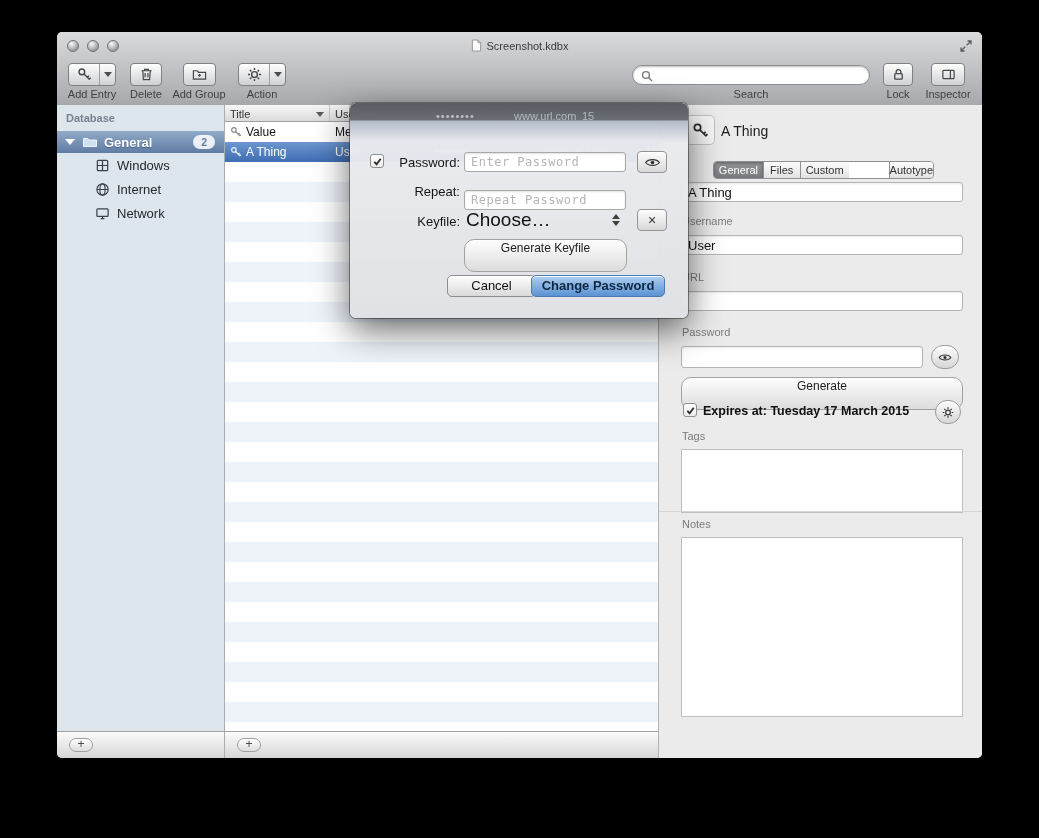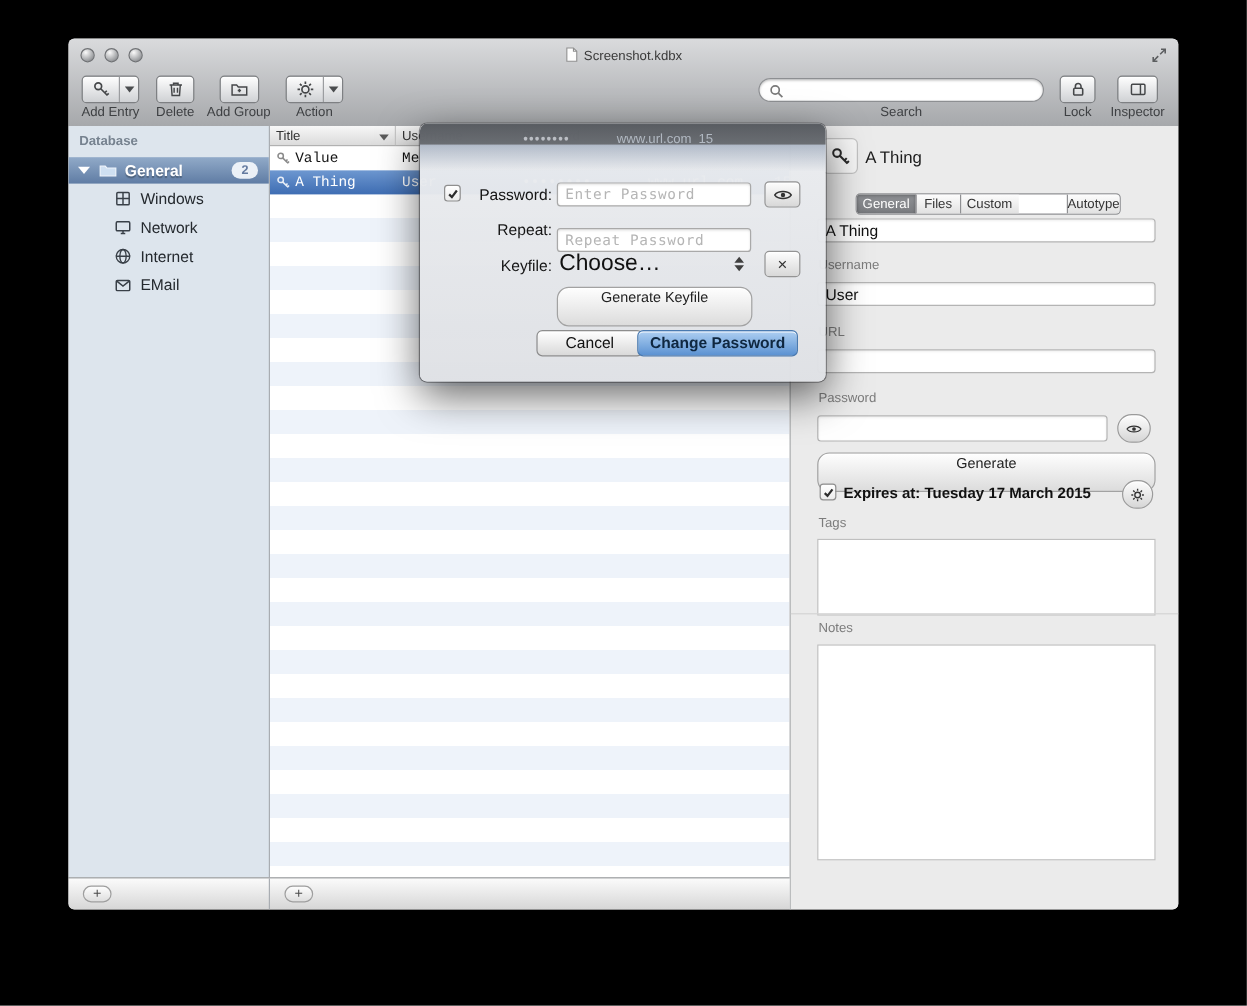--- a/index.html
+++ b/index.html
@@ -105,21 +105,21 @@
   }
   .hcol{box-sizing:border-box;border-right:1px solid #c6c6c6;padding:2px 5px 0 5px;display:flex;align-items:center;overflow:hidden;white-space:nowrap;}
   .sort-tri{margin-left:auto;width:0;height:0;border-left:4px solid transparent;border-right:4px solid transparent;border-top:5px solid #5a5a5a;}
   .c0{width:105px;} .c1{width:100px;} .c2{width:105px;} .c3{width:105px;} .c4{flex:1;border-right:none;}
   .list-rows{
     position:absolute;left:0;top:17px;right:0;bottom:0;
     background:repeating-linear-gradient(180deg,#fff 0 20px,#eef3fa 20px 40px);
   }
   .lrow{position:absolute;left:0;right:0;height:20px;display:flex;align-items:center;font-size:12px;color:#141414;}
   .lrow.selected{background:linear-gradient(#6d97d0,#3e6db3);color:#fff;}
-  .cell{box-sizing:border-box;padding:0 5px;overflow:hidden;white-space:nowrap;display:flex;align-items:center;gap:4px;font-family:Liberation Mono, monospace;}
+  .cell{box-sizing:border-box;padding:0 5px;overflow:hidden;white-space:nowrap;display:flex;align-items:center;gap:4px;}
   .lrow .key-ic{color:#8a8a8a;flex:0 0 auto;}
   .lrow.selected .key-ic{color:#e8eef7;}
 
   
   .inspector{
     position:absolute;left:601px;top:73px;width:324px;height:653px;box-sizing:border-box;
     background:#ebebeb;border-left:1px solid #b0b2b4;
   }
   .entry-icon{
     position:absolute;left:26px;top:10px;width:28px;height:28px;border-radius:5px;
@@ -344,45 +344,36 @@
         <svg width="15" height="15" viewBox="0 0 16 16">
             <g fill="none" stroke="currentColor" stroke-width="1.3">
               <rect x="2.5" y="2.5" width="11" height="11" rx="1"></rect>
               <path d="M2.5 8h11M8 2.5v11"></path>
             </g>
           </svg>
         <span>Windows</span>
       </div>
       <div class="sb-item">
         <svg width="15" height="15" viewBox="0 0 16 16">
-            <g fill="none" stroke="currentColor" stroke-width="1.3">
-              <rect x="2" y="3" width="12" height="8" rx="1"></rect>
-              <path d="M6 13.5h4M8 11v2.5"></path>
-            </g>
-          </svg>
-        <span>Network</span>
-      </div>
-      <div class="sb-item">
-        <svg width="15" height="15" viewBox="0 0 16 16">
             <g fill="none" stroke="currentColor" stroke-width="1.2">
               <circle cx="8" cy="8" r="6"></circle>
               <ellipse cx="8" cy="8" rx="2.8" ry="6"></ellipse>
               <path d="M2 8h12"></path>
             </g>
           </svg>
         <span>Internet</span>
       </div>
       <div class="sb-item">
         <svg width="15" height="15" viewBox="0 0 16 16">
             <g fill="none" stroke="currentColor" stroke-width="1.3">
-              <rect x="2" y="4" width="12" height="9" rx="1"></rect>
-              <path d="M2.5 4.5L8 9l5.5-4.5"></path>
-            </g>
-          </svg>
-        <span>EMail</span>
+              <rect x="2" y="3" width="12" height="8" rx="1"></rect>
+              <path d="M6 13.5h4M8 11v2.5"></path>
+            </g>
+          </svg>
+        <span>Network</span>
       </div>
     </div>
   </div>
 
   <div class="entrylist">
     <div class="list-header">
       <div class="hcol c0">
           <span>Title</span>
           <div class="sort-tri"></div>
         </div>

